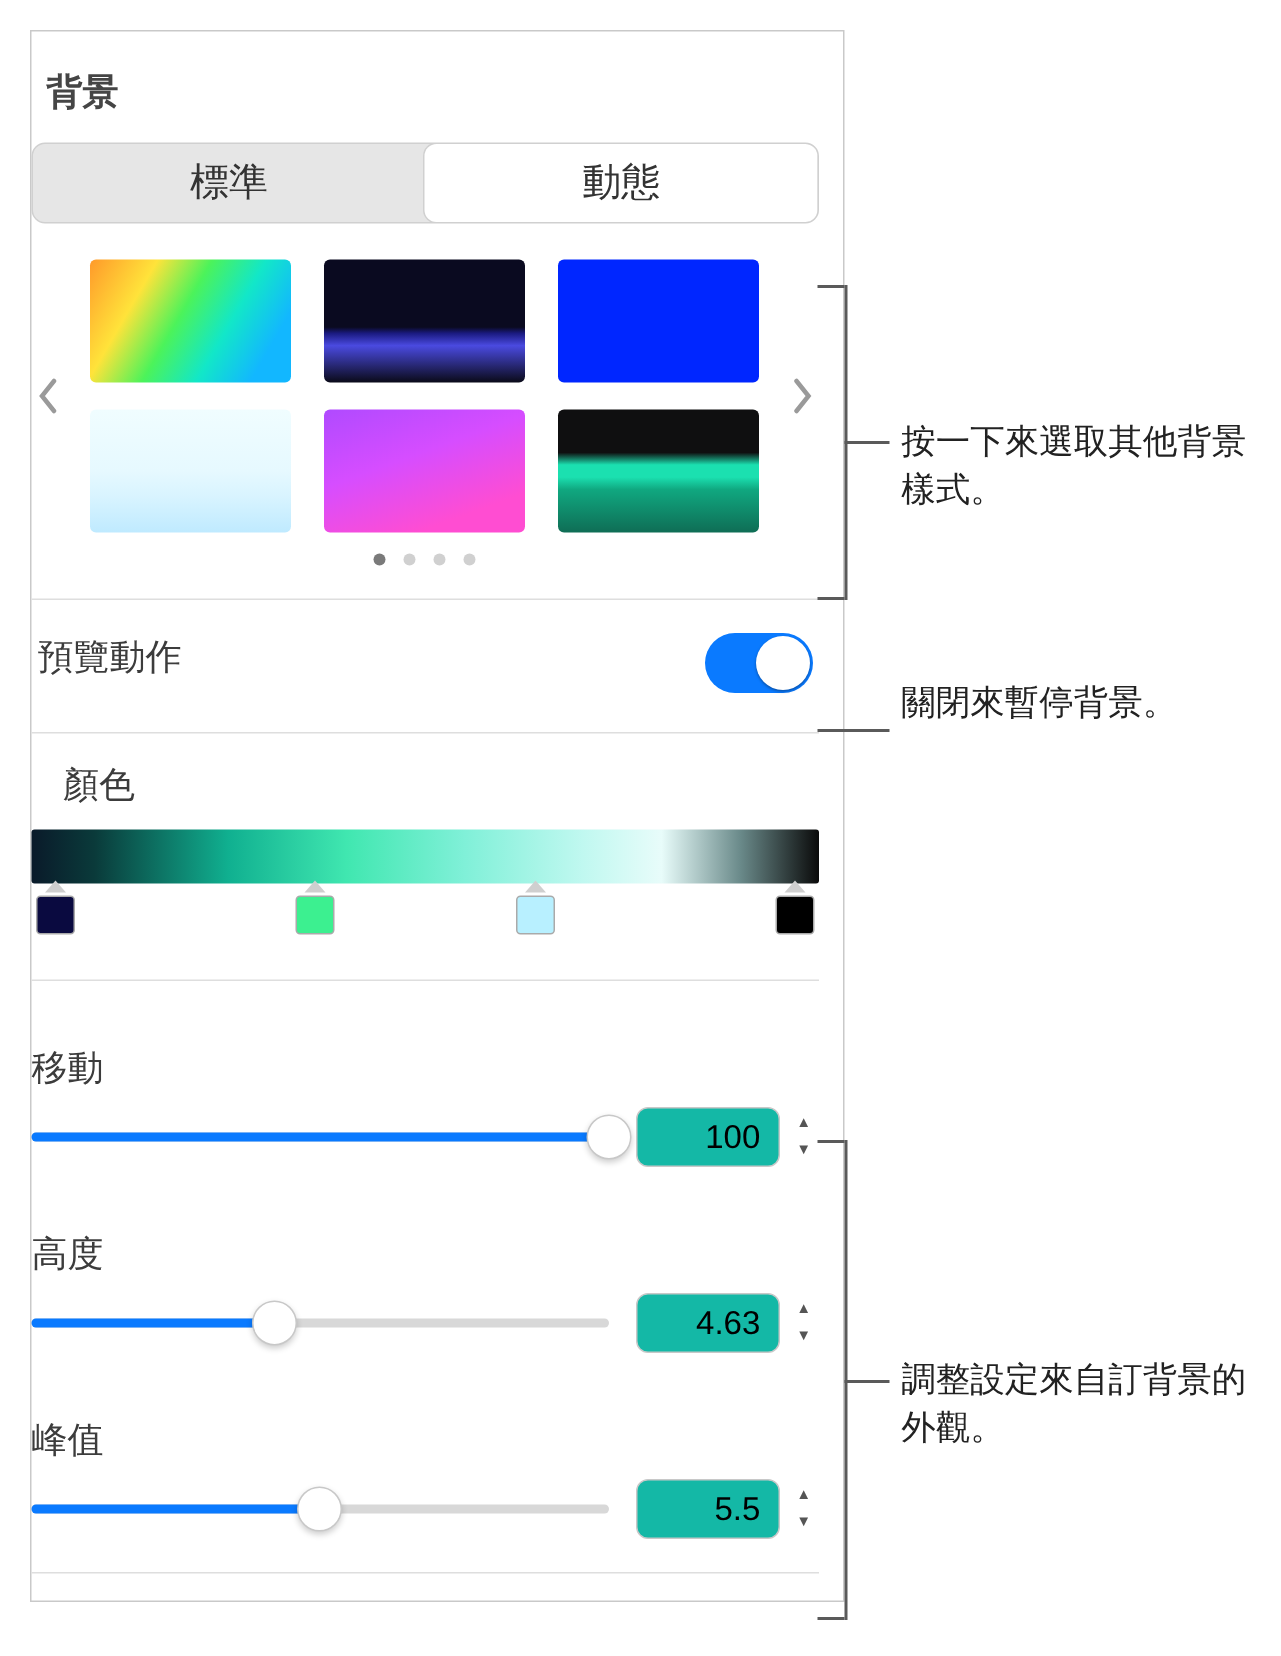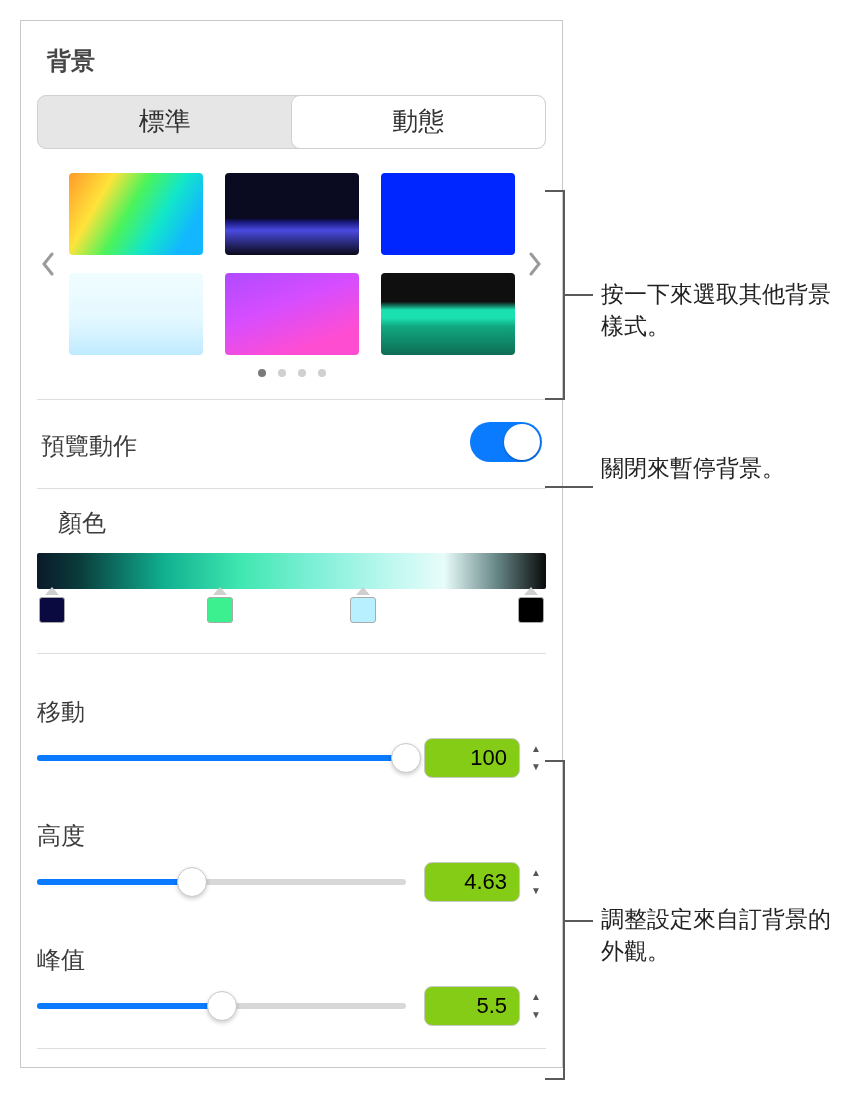--- a/index.html
+++ b/index.html
@@ -8,21 +8,21 @@
     background: #fff;
     padding: 20px;
     font-size: 20px;
     color: #222;
   }
   .wrapper { display: flex; gap: 0; }
   .panel {
     width: 560px;
     border: 1px solid #c9c9c9;
     background: #fff;
-    padding: 24px 16px 18px 16px;
+    padding: 24px 16px 18px 0;
     position: relative;
   }
   .section-title {
     font-size: 24px;
     font-weight: 600;
     color: #454545;
     margin: 0 0 18px 10px;
   }
   .seg {
     display: flex;
@@ -68,21 +68,21 @@
   .t2 { background: linear-gradient(180deg,#0a0a20 0%,#0a0a20 55%,#1a1a80 60%,#4a4ae0 70%,#0a0a18 100%);}
   .t3 { background: #0026ff; }
   .t4 { background: linear-gradient(180deg,#f0fdff 0%,#e6f9ff 50%,#d9f4ff 70%,#bfeaff 100%);}
   .t5 { background: linear-gradient(160deg,#b04aff,#d64dff 40%,#ff4dd2 80%);}
   .t6 { background: linear-gradient(180deg,#0f0f10 0%,#0f0f10 35%,#1be0b0 45%,#1be0b0 55%,#10a880 65%,#0f6d55 100%);}
   .dots { display:flex; justify-content:center; gap:12px; margin-top:14px; }
   .dot { width:8px; height:8px; border-radius:50%; background:#d0d0d0; }
   .dot.active { background:#7a7a7a; }
   .hr { height:1px; background:#dedede; margin:22px 0 18px; }
   .row {
-    display:flex; justify-content:space-between; align-items:flex-end;
+    display:flex; justify-content:space-between; align-items:flex-start;
     padding: 4px 4px;
   }
   .row-label { font-size:24px; color:#3c3c3c; font-weight:500;}
   .toggle {
     width:72px; height:40px; border-radius:20px;
     background:#0a7aff; position:relative; cursor:pointer;
   }
   .toggle .knob {
     position:absolute; top:2px; right:2px;
     width:36px; height:36px; border-radius:50%;
@@ -122,21 +122,21 @@
     width:30px; height:30px; border-radius:50%;
     background:#fff; border:1px solid #c8c8c8;
     box-shadow:0 2px 4px rgba(0,0,0,.2);
   }
   .numfield {
     display:flex; align-items:stretch;
   }
   .numinput {
     width:96px; text-align:right; padding:6px 12px 6px 6px;
     font-size:22px; border:1px solid #c8c8c8; border-radius:8px;
-    background:#84cc16;
+    background:#14b8a6;
   }
   .stepper {
     display:flex; flex-direction:column; margin-left:6px; gap:2px;
     justify-content:center;
   }
   .step-btn{
     width:20px; height:16px; font-size:10px; line-height:10px;
     background:transparent; border:none; color:#555; cursor:pointer;
   }
   

